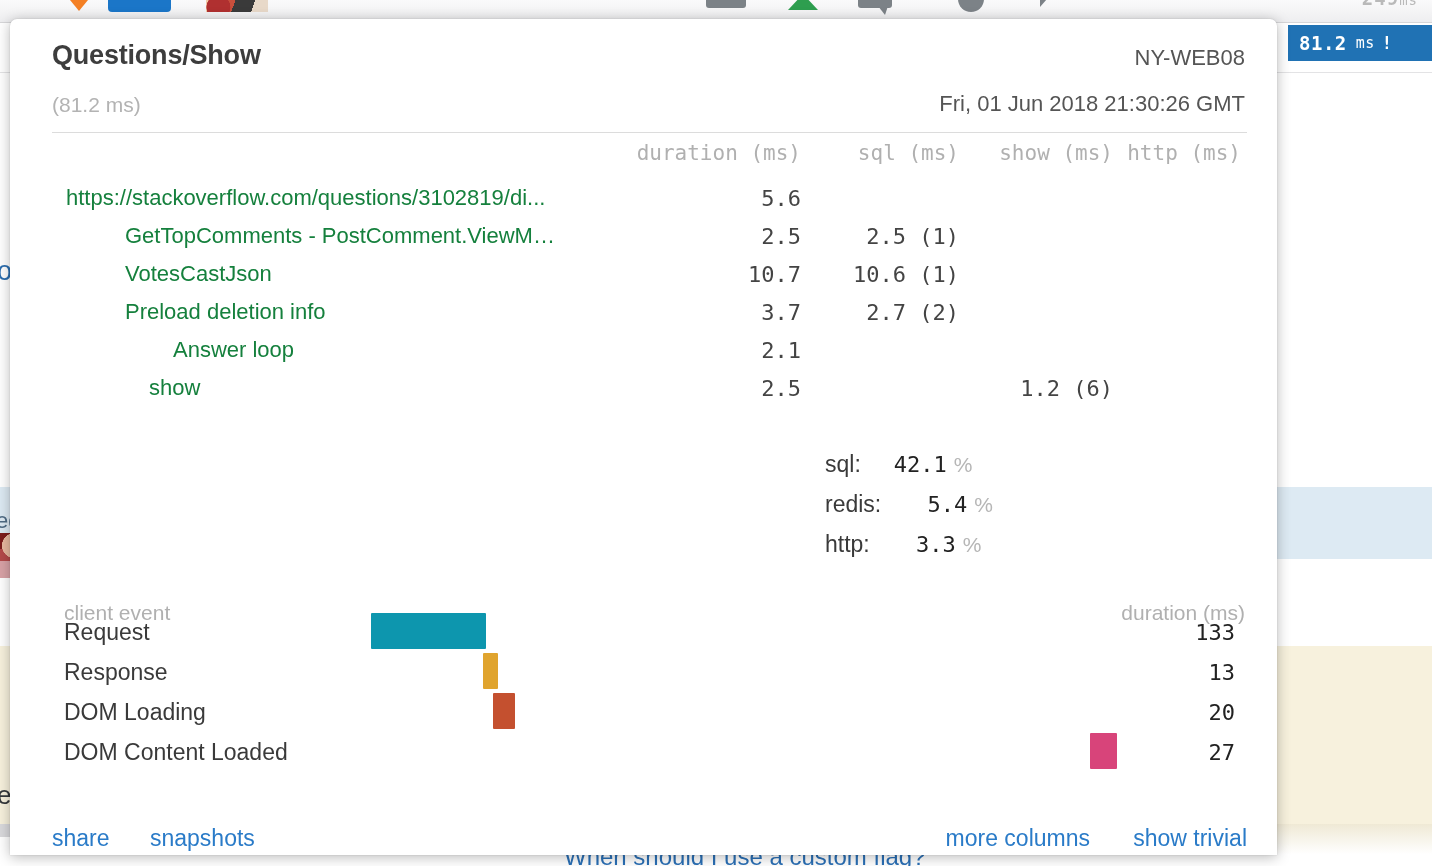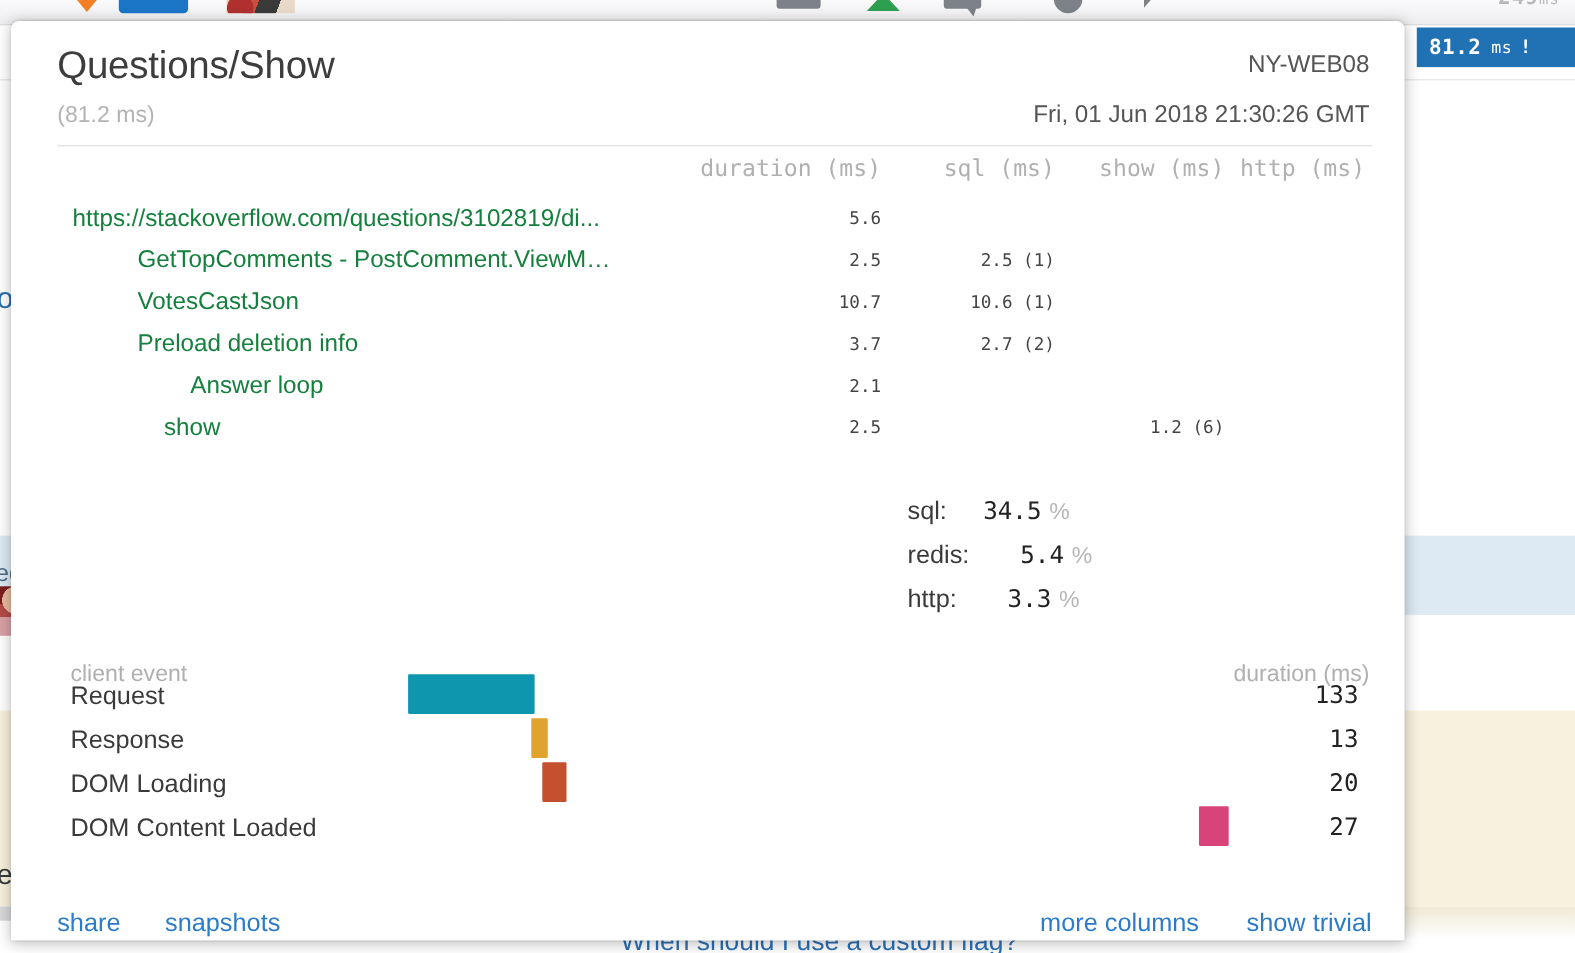--- a/index.html
+++ b/index.html
@@ -178,22 +178,22 @@
     height: 836px;
   }
 
   .mp-head {
     position: relative;
     height: 108px;
   }
   .mp-title {
     position: absolute;
     left: 12px; top: 21px;
-    font-size: 35px;
-    font-weight: normal;
+    font-size: 27px;
+    font-weight: bold;
     color: #3d3d3d;
     letter-spacing: -0.2px;
   }
   .mp-subtitle {
     position: absolute;
     left: 12px; top: 74px;
     font-size: 21px;
     color: #b3b3b3;
   }
   .mp-server {
@@ -224,21 +224,21 @@
   }
   .mp-table th {
     font-weight: normal;
     font-size: 21px;
     color: #b0b0b0;
     text-align: right;
     padding: 0 0 14px 0;
     white-space: nowrap;
   }
   .mp-table td {
-    font-size: 16px;
+    font-size: 22px;
     color: #444444;
     padding: 6px 0;
     white-space: nowrap;
   }
   th.c-name { text-align: left; }
   td.c-name { color: #15803d; font-size: 22px; }
   .c-dur  { width: 180px; text-align: right; font-family: "DejaVu Sans Mono", monospace; font-size: 21px; color: #222222; padding-right: 6px !important; }
   .c-sql  { width: 152px; text-align: right; font-family: "DejaVu Sans Mono", monospace; font-size: 21px; color: #1878cf; padding-right: 4px !important; }
   .c-redis{ width: 150px; text-align: right; font-family: "DejaVu Sans Mono", monospace; font-size: 21px; color: #1878cf; padding-right: 6px !important; }
   .c-http { width: 122px; text-align: right; font-family: "DejaVu Sans Mono", monospace; font-size: 21px; color: #1878cf; padding-right: 6px !important; }
@@ -448,21 +448,21 @@
             <td class="c-sql"></td>
             <td class="c-redis">1.2 (6)</td>
             <td class="c-http"></td>
           </tr>
         </tbody>
     </table>
 
     <div class="mp-percents" id="percents">
         <div class="pct-row">
           <span class="pct-label">sql:</span>
-          <span class="pct-value">34.5</span>
+          <span class="pct-value">42.1</span>
           <span class="pct-sign">%</span>
         </div>
         <div class="pct-row">
           <span class="pct-label">redis:</span>
           <span class="pct-value">5.4</span>
           <span class="pct-sign">%</span>
         </div>
         <div class="pct-row">
           <span class="pct-label">http:</span>
           <span class="pct-value">3.3</span>

